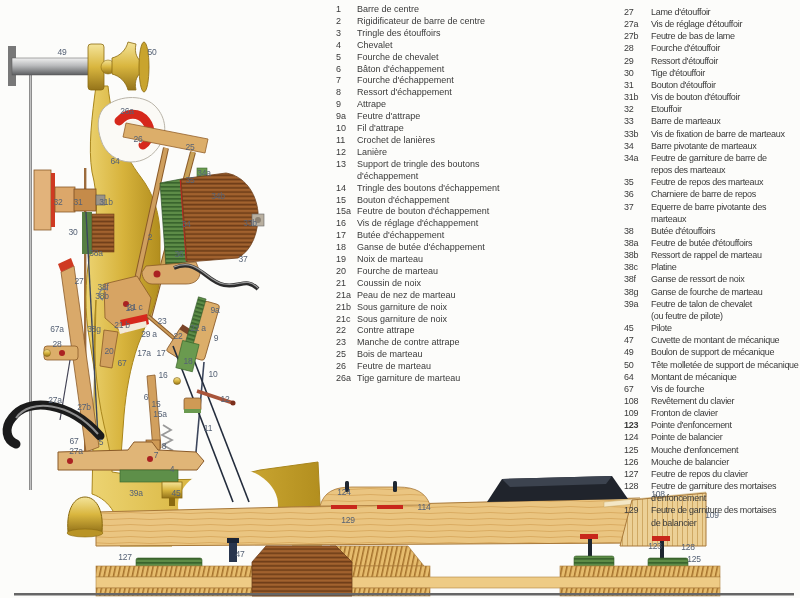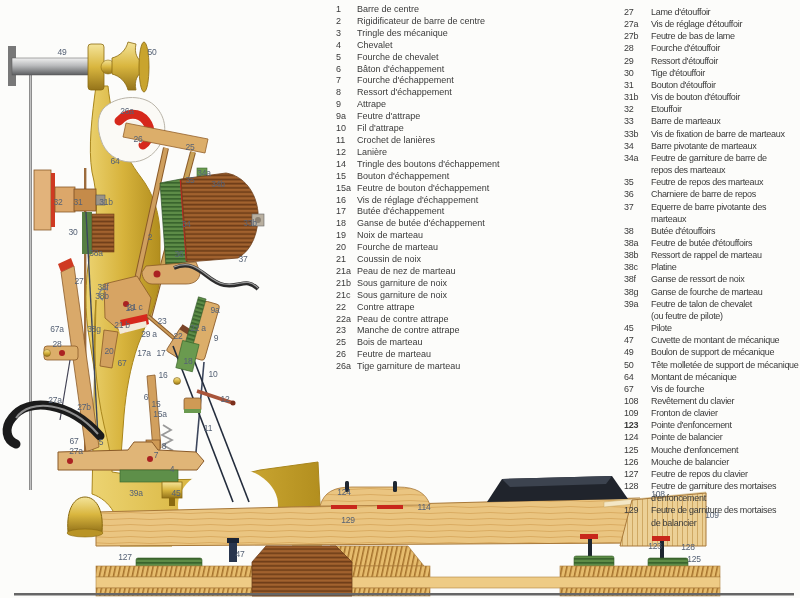--- a/index.html
+++ b/index.html
@@ -220,21 +220,21 @@
 
   <div id="callouts">
       <span class="callout" style="left: 62px; top: 52px;">49</span>
       <span class="callout" style="left: 152px; top: 52px;">50</span>
       <span class="callout" style="left: 127px; top: 111px;">26a</span>
       <span class="callout" style="left: 138px; top: 139px;">26</span>
       <span class="callout" style="left: 190px; top: 147px;">25</span>
       <span class="callout" style="left: 115px; top: 161px;">64</span>
       <span class="callout" style="left: 190px; top: 180px;">35</span>
       <span class="callout" style="left: 204px; top: 173px;">34a</span>
-      <span class="callout" style="left: 218px; top: 184px;">34b</span>
+      <span class="callout" style="left: 218px; top: 196px;">34b</span>
       <span class="callout" style="left: 58px; top: 202px;">32</span>
       <span class="callout" style="left: 78px; top: 202px;">31</span>
       <span class="callout" style="left: 106px; top: 202px;">31b</span>
       <span class="callout" style="left: 186px; top: 224px;">34</span>
       <span class="callout" style="left: 250px; top: 223px;">33b</span>
       <span class="callout" style="left: 73px; top: 232px;">30</span>
       <span class="callout" style="left: 150px; top: 237px;">2</span>
       <span class="callout" style="left: 96px; top: 253px;">38a</span>
       <span class="callout" style="left: 179px; top: 254px;">36</span>
       <span class="callout" style="left: 243px; top: 259px;">37</span>
@@ -291,21 +291,21 @@
       <div class="lrow">
         <span class="lnum">1</span>
         <span class="llabel">Barre de centre</span>
       </div>
       <div class="lrow">
         <span class="lnum">2</span>
         <span class="llabel">Rigidificateur de barre de centre</span>
       </div>
       <div class="lrow">
         <span class="lnum">3</span>
-        <span class="llabel">Tringle des mécanique</span>
+        <span class="llabel">Tringle des étouffoirs</span>
       </div>
       <div class="lrow">
         <span class="lnum">4</span>
         <span class="llabel">Chevalet</span>
       </div>
       <div class="lrow">
         <span class="lnum">5</span>
         <span class="llabel">Fourche de chevalet</span>
       </div>
       <div class="lrow">
@@ -334,20 +334,25 @@
       </div>
       <div class="lrow">
         <span class="lnum">11</span>
         <span class="llabel">Crochet de lanières</span>
       </div>
       <div class="lrow">
         <span class="lnum">12</span>
         <span class="llabel">Lanière</span>
       </div>
       <div class="lrow">
+        <span class="lnum">13</span>
+        <span class="llabel">Support de tringle des boutons
+d'échappement</span>
+      </div>
+      <div class="lrow">
         <span class="lnum">14</span>
         <span class="llabel">Tringle des boutons d'échappement</span>
       </div>
       <div class="lrow">
         <span class="lnum">15</span>
         <span class="llabel">Bouton d'échappement</span>
       </div>
       <div class="lrow">
         <span class="lnum">15a</span>
         <span class="llabel">Feutre de bouton d'échappement</span>
@@ -384,24 +389,20 @@
         <span class="lnum">21b</span>
         <span class="llabel">Sous garniture de noix</span>
       </div>
       <div class="lrow">
         <span class="lnum">21c</span>
         <span class="llabel">Sous garniture de noix</span>
       </div>
       <div class="lrow">
         <span class="lnum">22</span>
         <span class="llabel">Contre attrape</span>
-      </div>
-      <div class="lrow">
-        <span class="lnum">22a</span>
-        <span class="llabel">Peau de contre attrape</span>
       </div>
       <div class="lrow">
         <span class="lnum">23</span>
         <span class="llabel">Manche de contre attrape</span>
       </div>
       <div class="lrow">
         <span class="lnum">25</span>
         <span class="llabel">Bois de marteau</span>
       </div>
       <div class="lrow">

